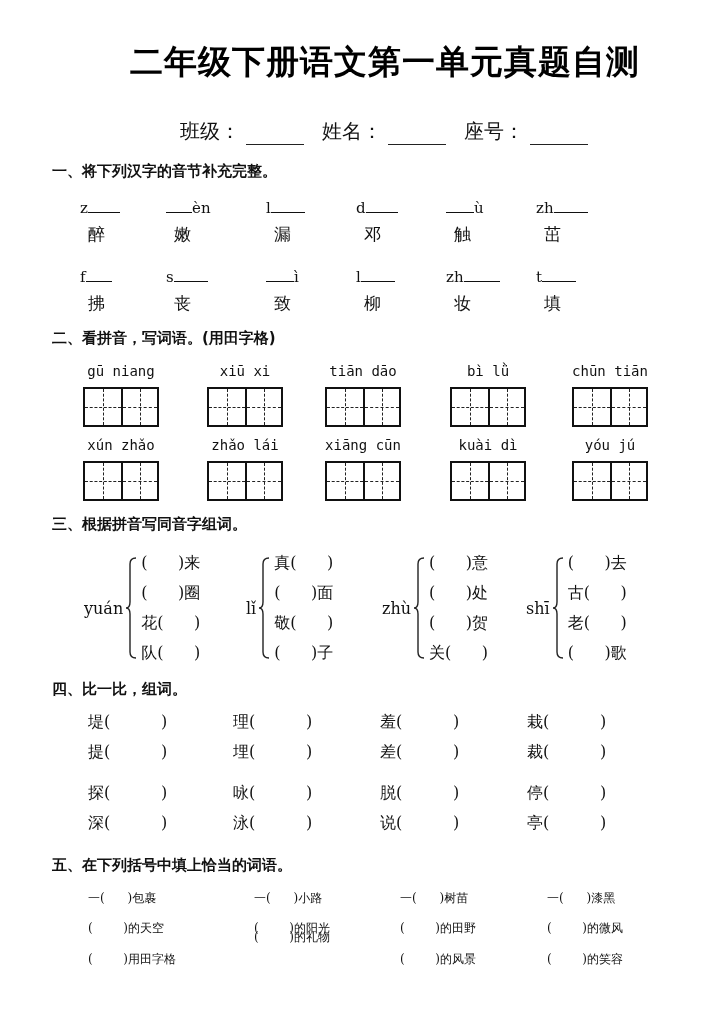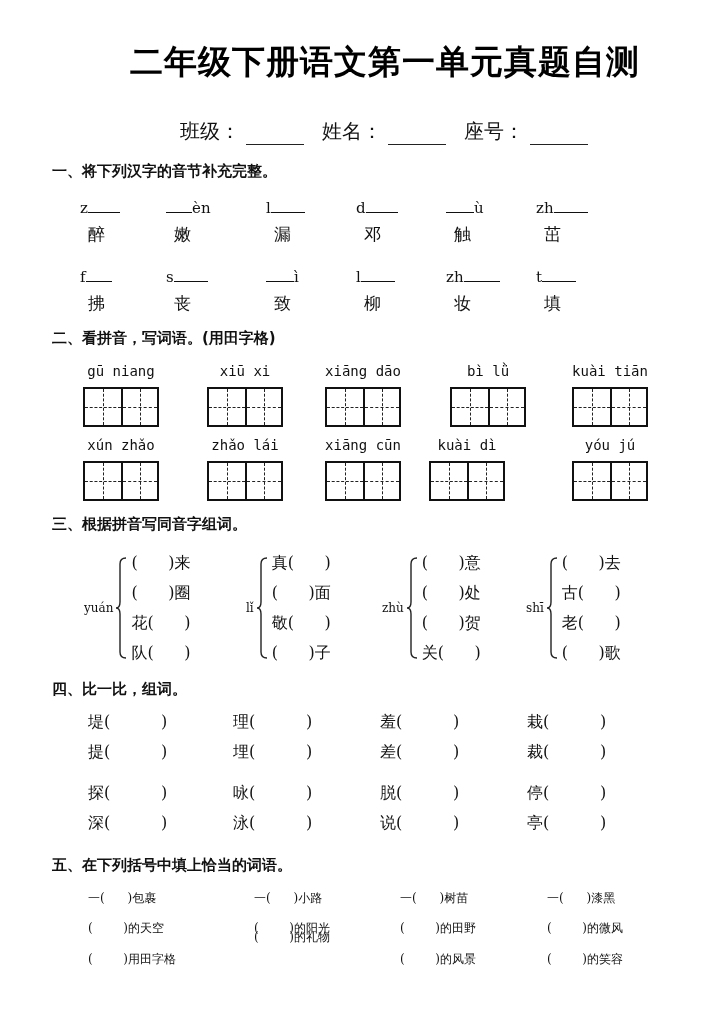--- a/index.html
+++ b/index.html
@@ -23,21 +23,21 @@
   .s2-item { width: 110px; text-align: center; }
   .s2-py { font-family: "DejaVu Sans Mono", "Liberation Mono", monospace; font-size: 14px; height: 20px; }
   .tzg { display: inline-flex; border: 2px solid #111; margin-top: 4px; }
   .tzg .cell { width: 36px; height: 36px; position: relative; box-sizing: border-box; }
   .tzg .cell + .cell { border-left: 2px solid #111; }
   .tzg .cell::before { content: ""; position: absolute; left: 50%; top: 0; bottom: 0; border-left: 1.5px dashed #222; }
   .tzg .cell::after { content: ""; position: absolute; top: 50%; left: 0; right: 0; border-top: 1.5px dashed #222; }
 
   
   .s3-group { display: flex; align-items: center; }
-  .s3-py { font-size: 12px; margin-right: 2px; }
+  .s3-py { font-size: 16px; margin-right: 2px; }
   .brace { width: 12px; height: 104px; position: relative; margin-right: 4px; }
   .brace svg { position: absolute; left: 0; top: 0; }
   .s3-list { display: flex; flex-direction: column; }
   .s3-row { font-size: 16px; height: 30px; line-height: 30px; white-space: pre; }
 
   
   .s4-cell { font-size: 16px; white-space: pre; }
 
   
   .s5-cell { font-size: 12px; white-space: pre; }
@@ -117,45 +117,45 @@
 <div class="abs sec-head" style="top:329px">二、看拼音，写词语。(用田字格)</div>
 <div id="s2-container">
     <div class="abs s2-item" style="left:66px;top:363px"><div class="s2-py">gū niang</div><div class="tzg">
         <div class="cell"></div>
         <div class="cell"></div>
       </div></div>
     <div class="abs s2-item" style="left:190px;top:363px"><div class="s2-py">xiū xi</div><div class="tzg">
         <div class="cell"></div>
         <div class="cell"></div>
       </div></div>
-    <div class="abs s2-item" style="left:308px;top:363px"><div class="s2-py">xiāng dāo</div><div class="tzg">
+    <div class="abs s2-item" style="left:308px;top:363px"><div class="s2-py">tiān dāo</div><div class="tzg">
         <div class="cell"></div>
         <div class="cell"></div>
       </div></div>
     <div class="abs s2-item" style="left:433px;top:363px"><div class="s2-py">bì lǜ</div><div class="tzg">
         <div class="cell"></div>
         <div class="cell"></div>
       </div></div>
-    <div class="abs s2-item" style="left:555px;top:363px"><div class="s2-py">kuài tiān</div><div class="tzg">
+    <div class="abs s2-item" style="left:555px;top:363px"><div class="s2-py">chūn tiān</div><div class="tzg">
         <div class="cell"></div>
         <div class="cell"></div>
       </div></div>
     <div class="abs s2-item" style="left:66px;top:437px"><div class="s2-py">xún zhǎo</div><div class="tzg">
         <div class="cell"></div>
         <div class="cell"></div>
       </div></div>
     <div class="abs s2-item" style="left:190px;top:437px"><div class="s2-py">zhǎo lái</div><div class="tzg">
         <div class="cell"></div>
         <div class="cell"></div>
       </div></div>
     <div class="abs s2-item" style="left:308px;top:437px"><div class="s2-py">xiāng cūn</div><div class="tzg">
         <div class="cell"></div>
         <div class="cell"></div>
       </div></div>
-    <div class="abs s2-item" style="left:412px;top:437px"><div class="s2-py">kuài dì</div><div class="tzg">
+    <div class="abs s2-item" style="left:433px;top:437px"><div class="s2-py">kuài dì</div><div class="tzg">
         <div class="cell"></div>
         <div class="cell"></div>
       </div></div>
     <div class="abs s2-item" style="left:555px;top:437px"><div class="s2-py">yóu jú</div><div class="tzg">
         <div class="cell"></div>
         <div class="cell"></div>
       </div></div>
   </div>
 
 <div class="abs sec-head" style="top:515px">三、根据拼音写同音字组词。</div>

